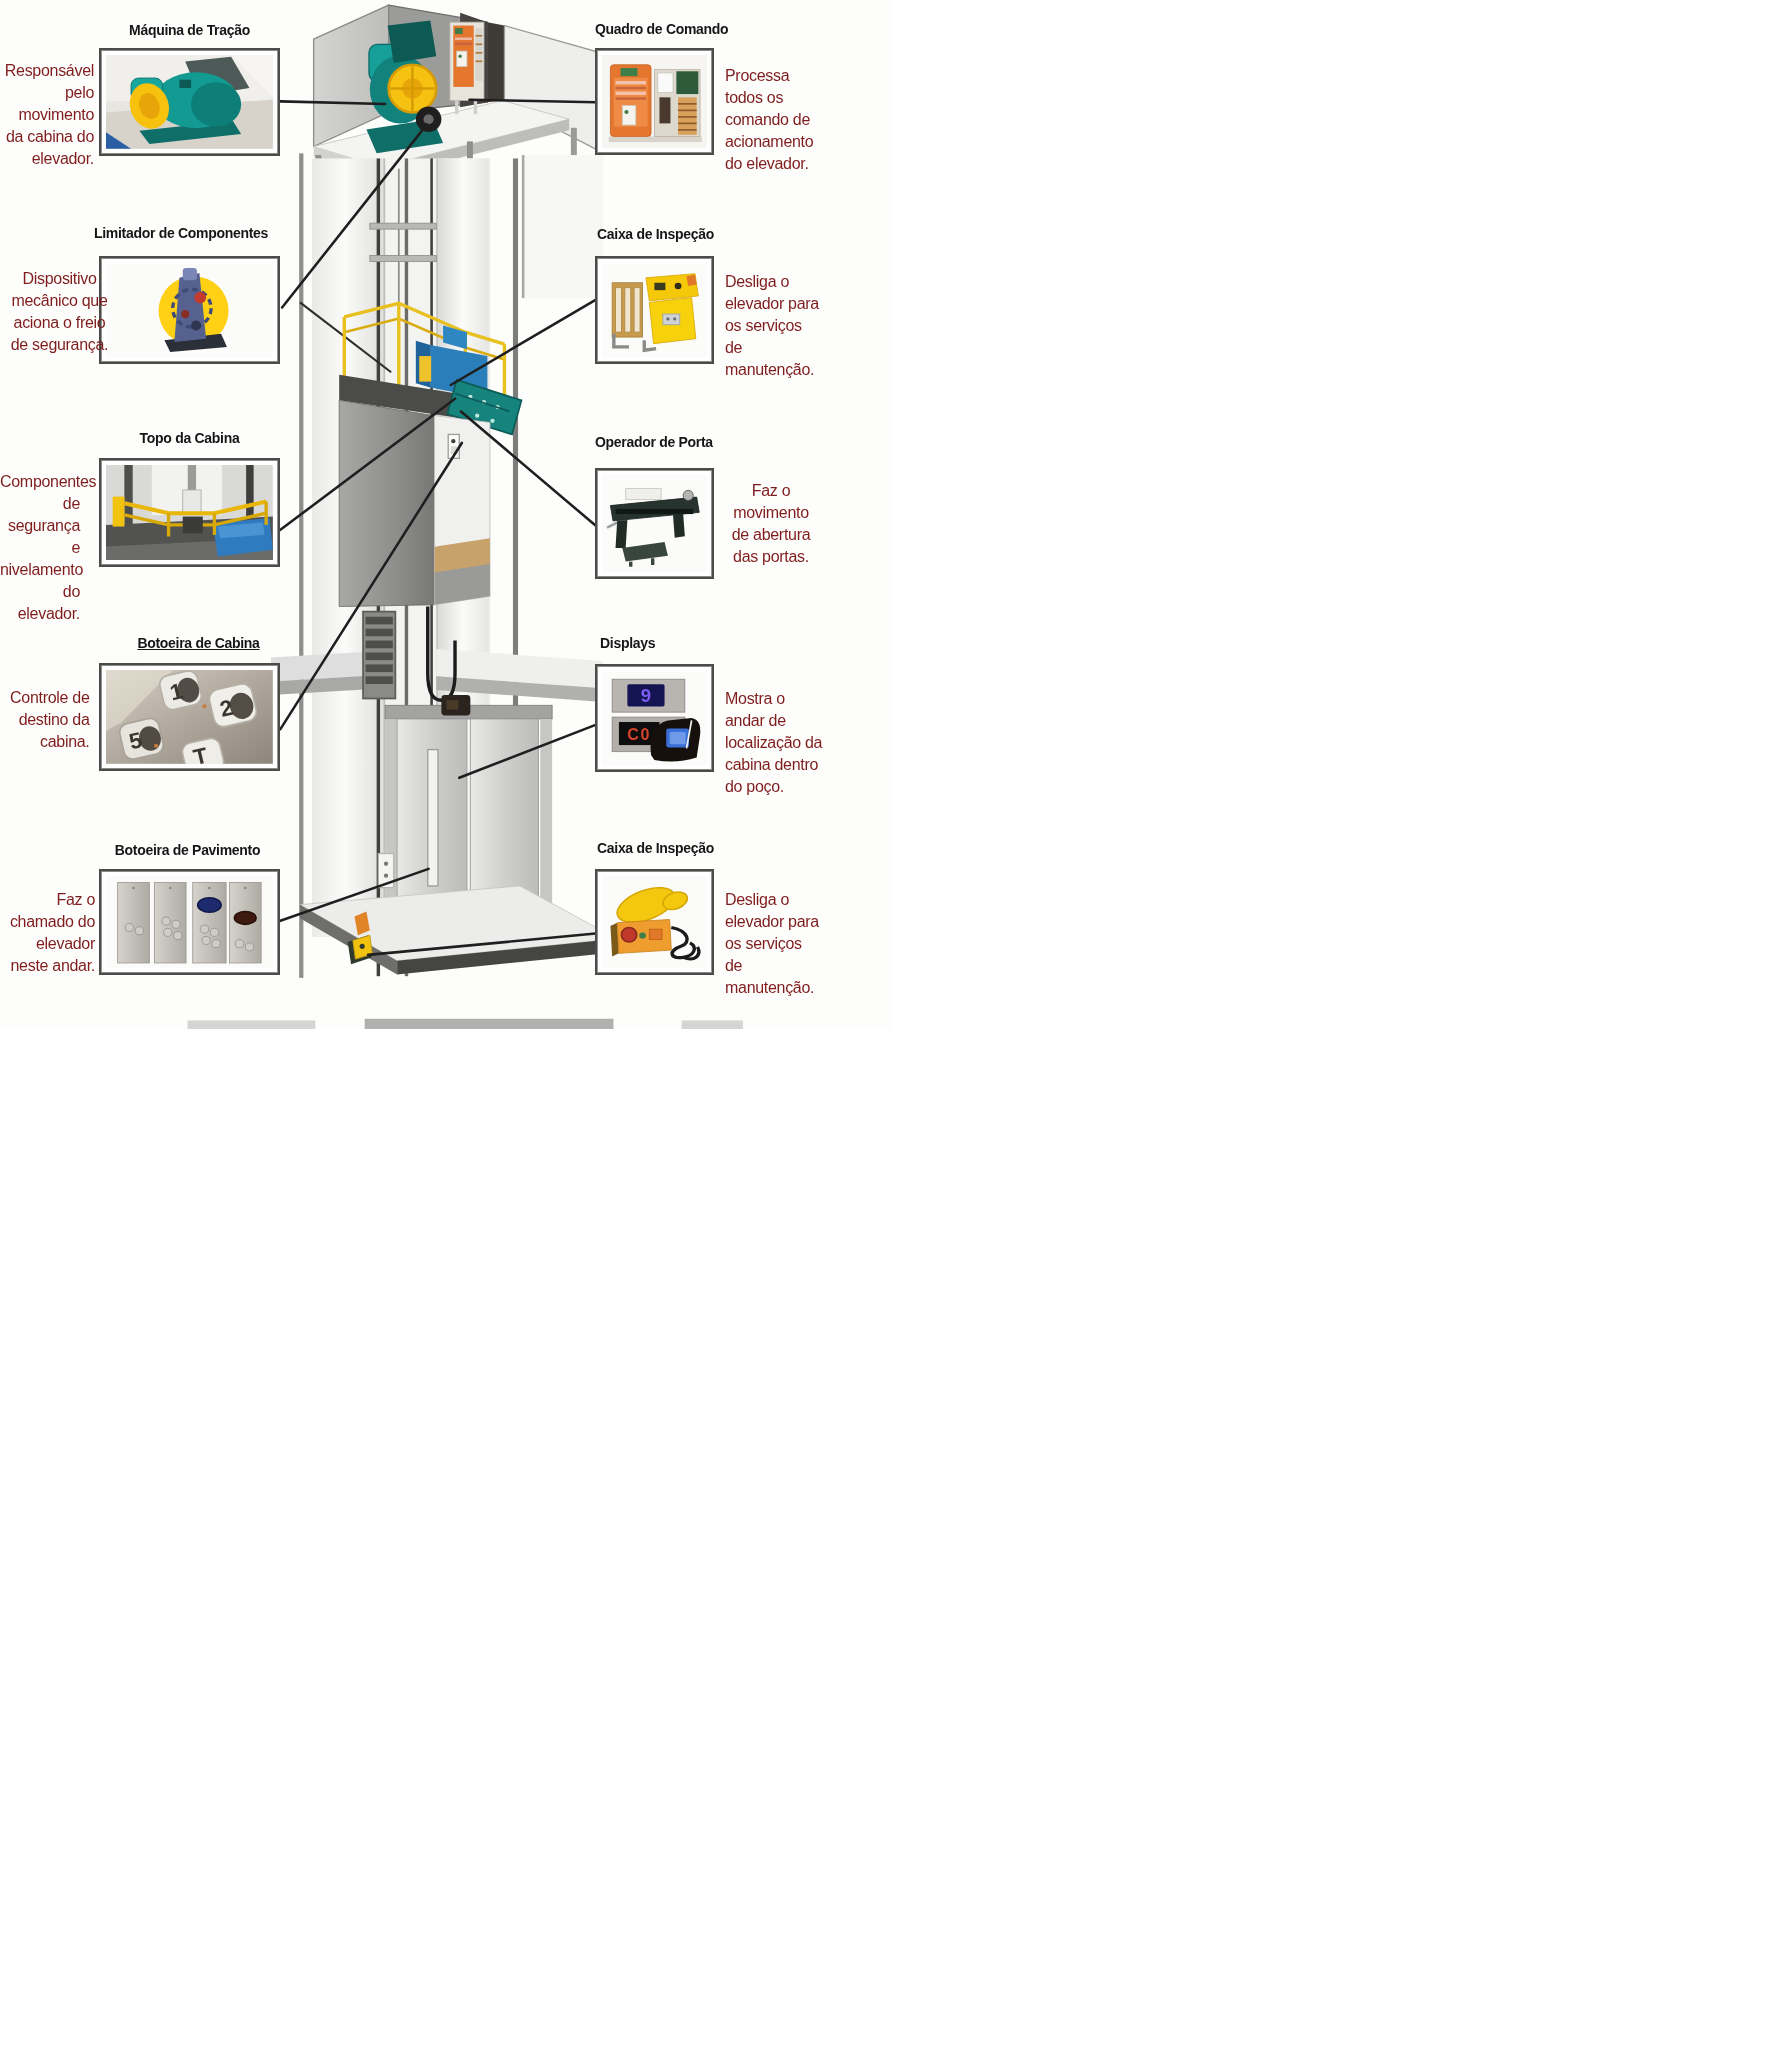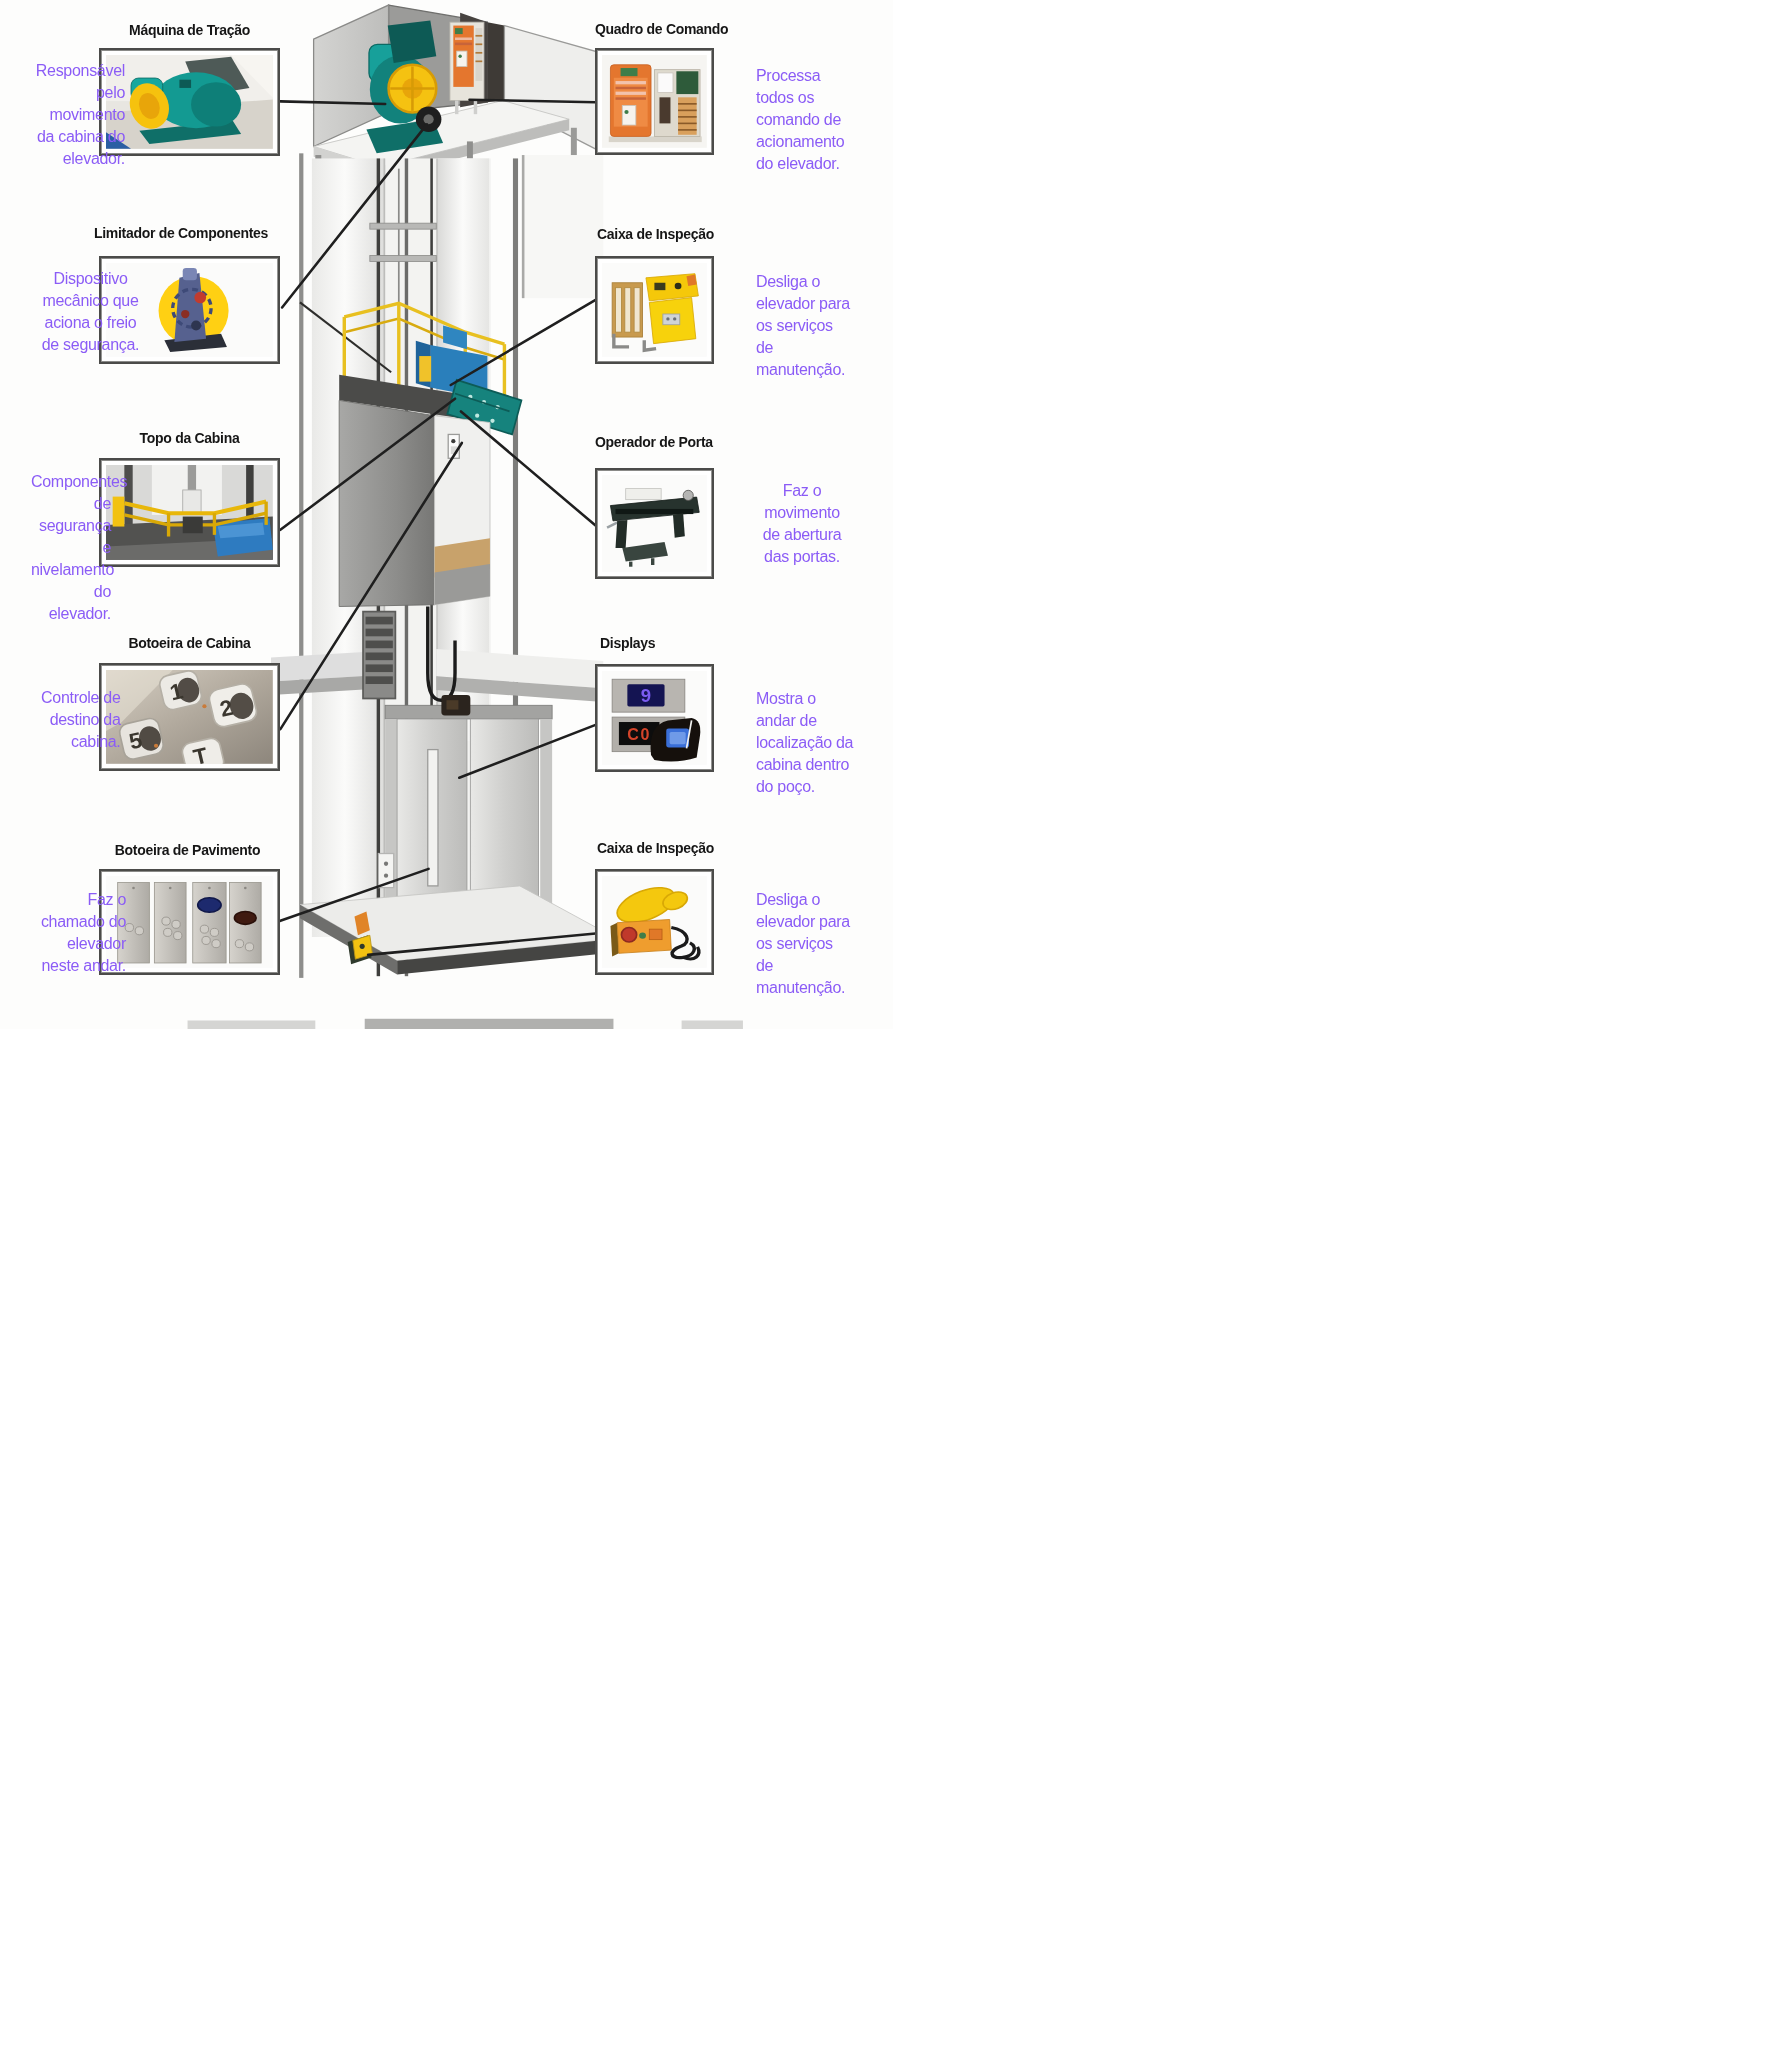--- a/index.html
+++ b/index.html
@@ -3,21 +3,21 @@
 <meta charset="utf-8">
 <style>
   html,body{margin:0;padding:0;background:#ffffff;}
   #page{position:relative;width:893px;height:1029px;background:#fdfdfc;overflow:hidden;
         font-family:"Liberation Sans",sans-serif;color:#1a1a1a;}
   #scene{position:absolute;left:0;top:0;width:893px;height:1029px;}
   .callout-title{position:absolute;font-size:14px;font-weight:bold;letter-spacing:-0.3px;color:#161616;white-space:nowrap;}
   .t-center{text-align:center;}
   .frame{position:absolute;background:#ffffff;border:2.6px solid #4b4b49;box-shadow:inset 0 0 0 0.9px #8a8a88;padding:5.1px;box-sizing:border-box;}
   .frame svg{display:block;width:100%;height:100%;}
-  .desc{position:absolute;font-size:16px;line-height:22px;letter-spacing:-0.3px;color:#8b5cf6;margin-left:31px;}
+  .desc{position:absolute;font-size:16px;line-height:22px;letter-spacing:-0.3px;color:#7f1d1d;}
   .d-right{text-align:right;}
   .d-left{text-align:left;}
 </style>
 </head>
 <body>
 
 <div id="page">
 
   <svg id="scene" viewBox="0 0 1048 1208" xmlns="http://www.w3.org/2000/svg">
     <defs>
@@ -275,21 +275,21 @@
       <polyline points="22,46 75,58 130,58 192,44" fill="none" stroke="#e8b70a" stroke-width="5"></polyline>
       <polyline points="22,60 75,72 130,72 192,58" fill="none" stroke="#d8a806" stroke-width="4"></polyline>
       <line x1="75" y1="58" x2="75" y2="86" stroke="#d8a806" stroke-width="4"></line>
       <line x1="130" y1="58" x2="130" y2="84" stroke="#d8a806" stroke-width="4"></line>
       <line x1="192" y1="44" x2="192" y2="72" stroke="#d8a806" stroke-width="4"></line>
       <rect x="92" y="62" width="24" height="20" fill="#3a3a38"></rect>
     </svg>
   </div>
   <div class="desc d-right" style="left:0px;top:471px;width:80px;">Componentes de segurança e nivelamento do elevador.</div>
 
-  <div class="callout-title t-center" style="left:99px;top:635px;width:181px;">Botoeira de Cabina</div>
+  <div class="callout-title t-center" style="left:108px;top:635px;width:181px;text-decoration:underline;">Botoeira de Cabina</div>
   <div class="frame" style="left:99px;top:663px;width:181px;height:108px;">
     <svg viewBox="0 0 200 114" preserveAspectRatio="none">
       <defs>
         <linearGradient id="gMetal" x1="0" y1="0" x2="1" y2="1">
           <stop offset="0" stop-color="#d6cfc3"></stop>
             <stop offset="0.5" stop-color="#b1a99d"></stop>
             <stop offset="1" stop-color="#8d867c"></stop>
         </linearGradient>
       </defs>
       <rect width="200" height="114" fill="url(#gMetal)"></rect>

